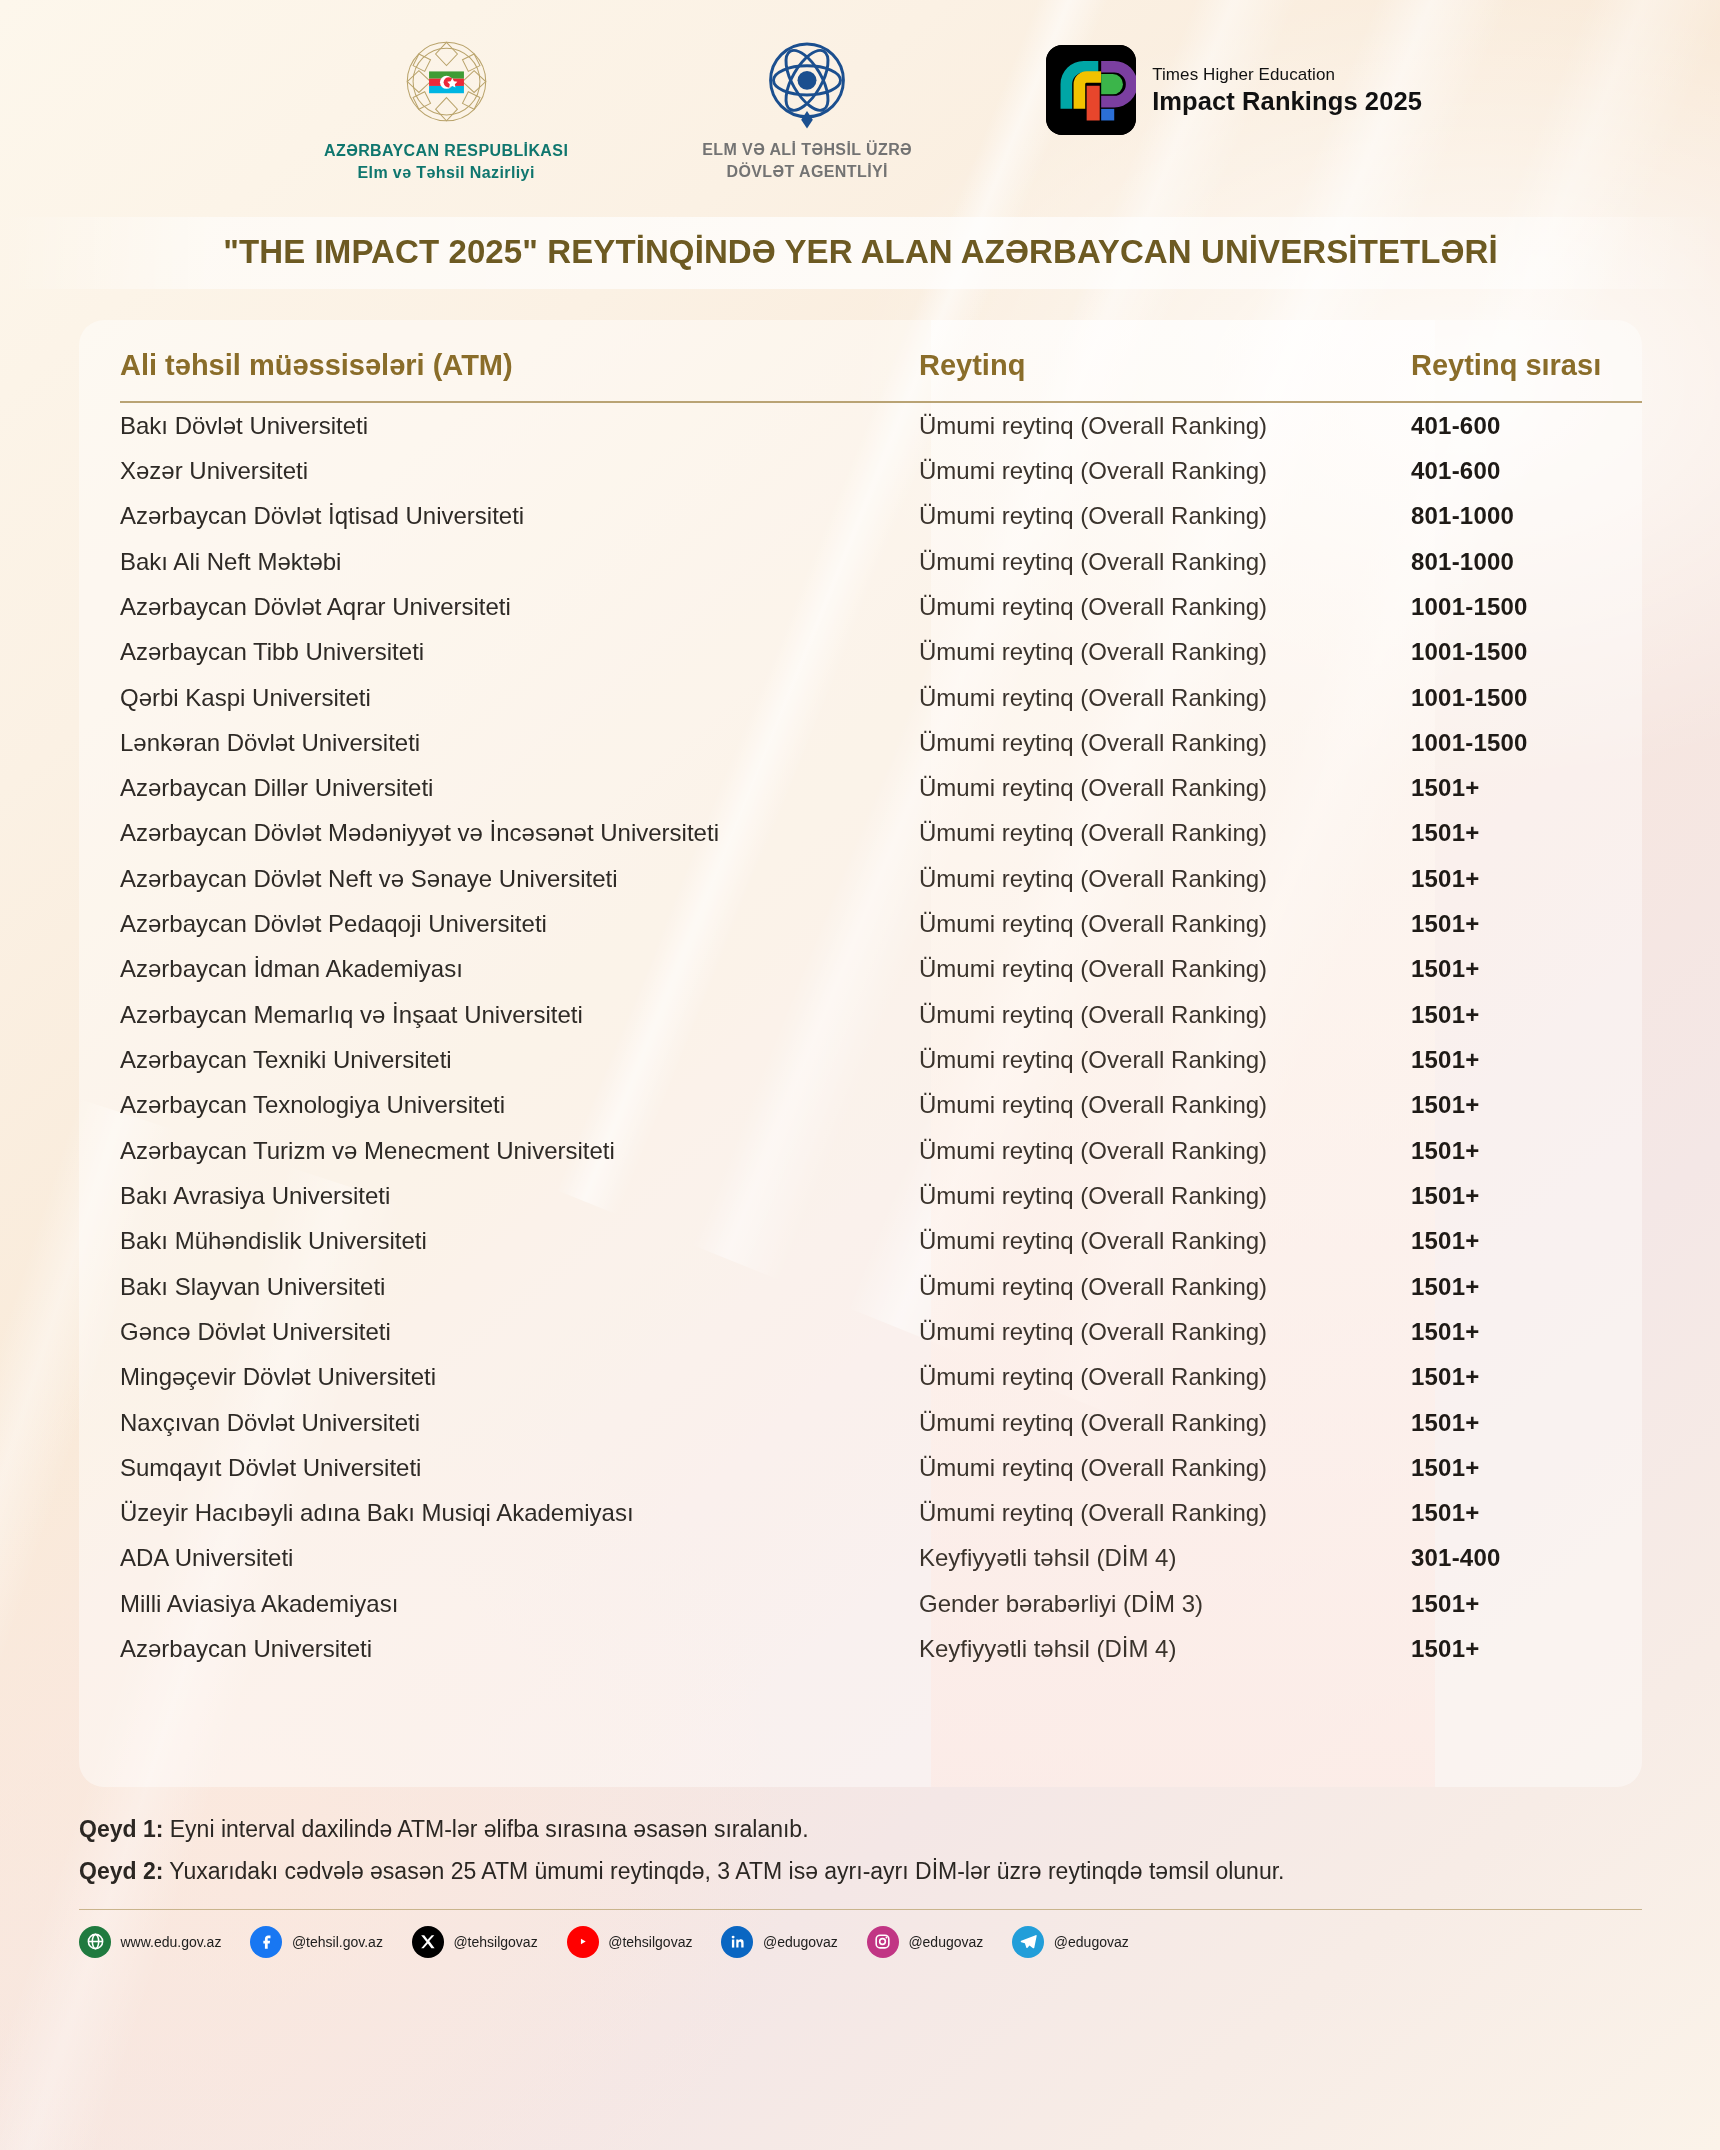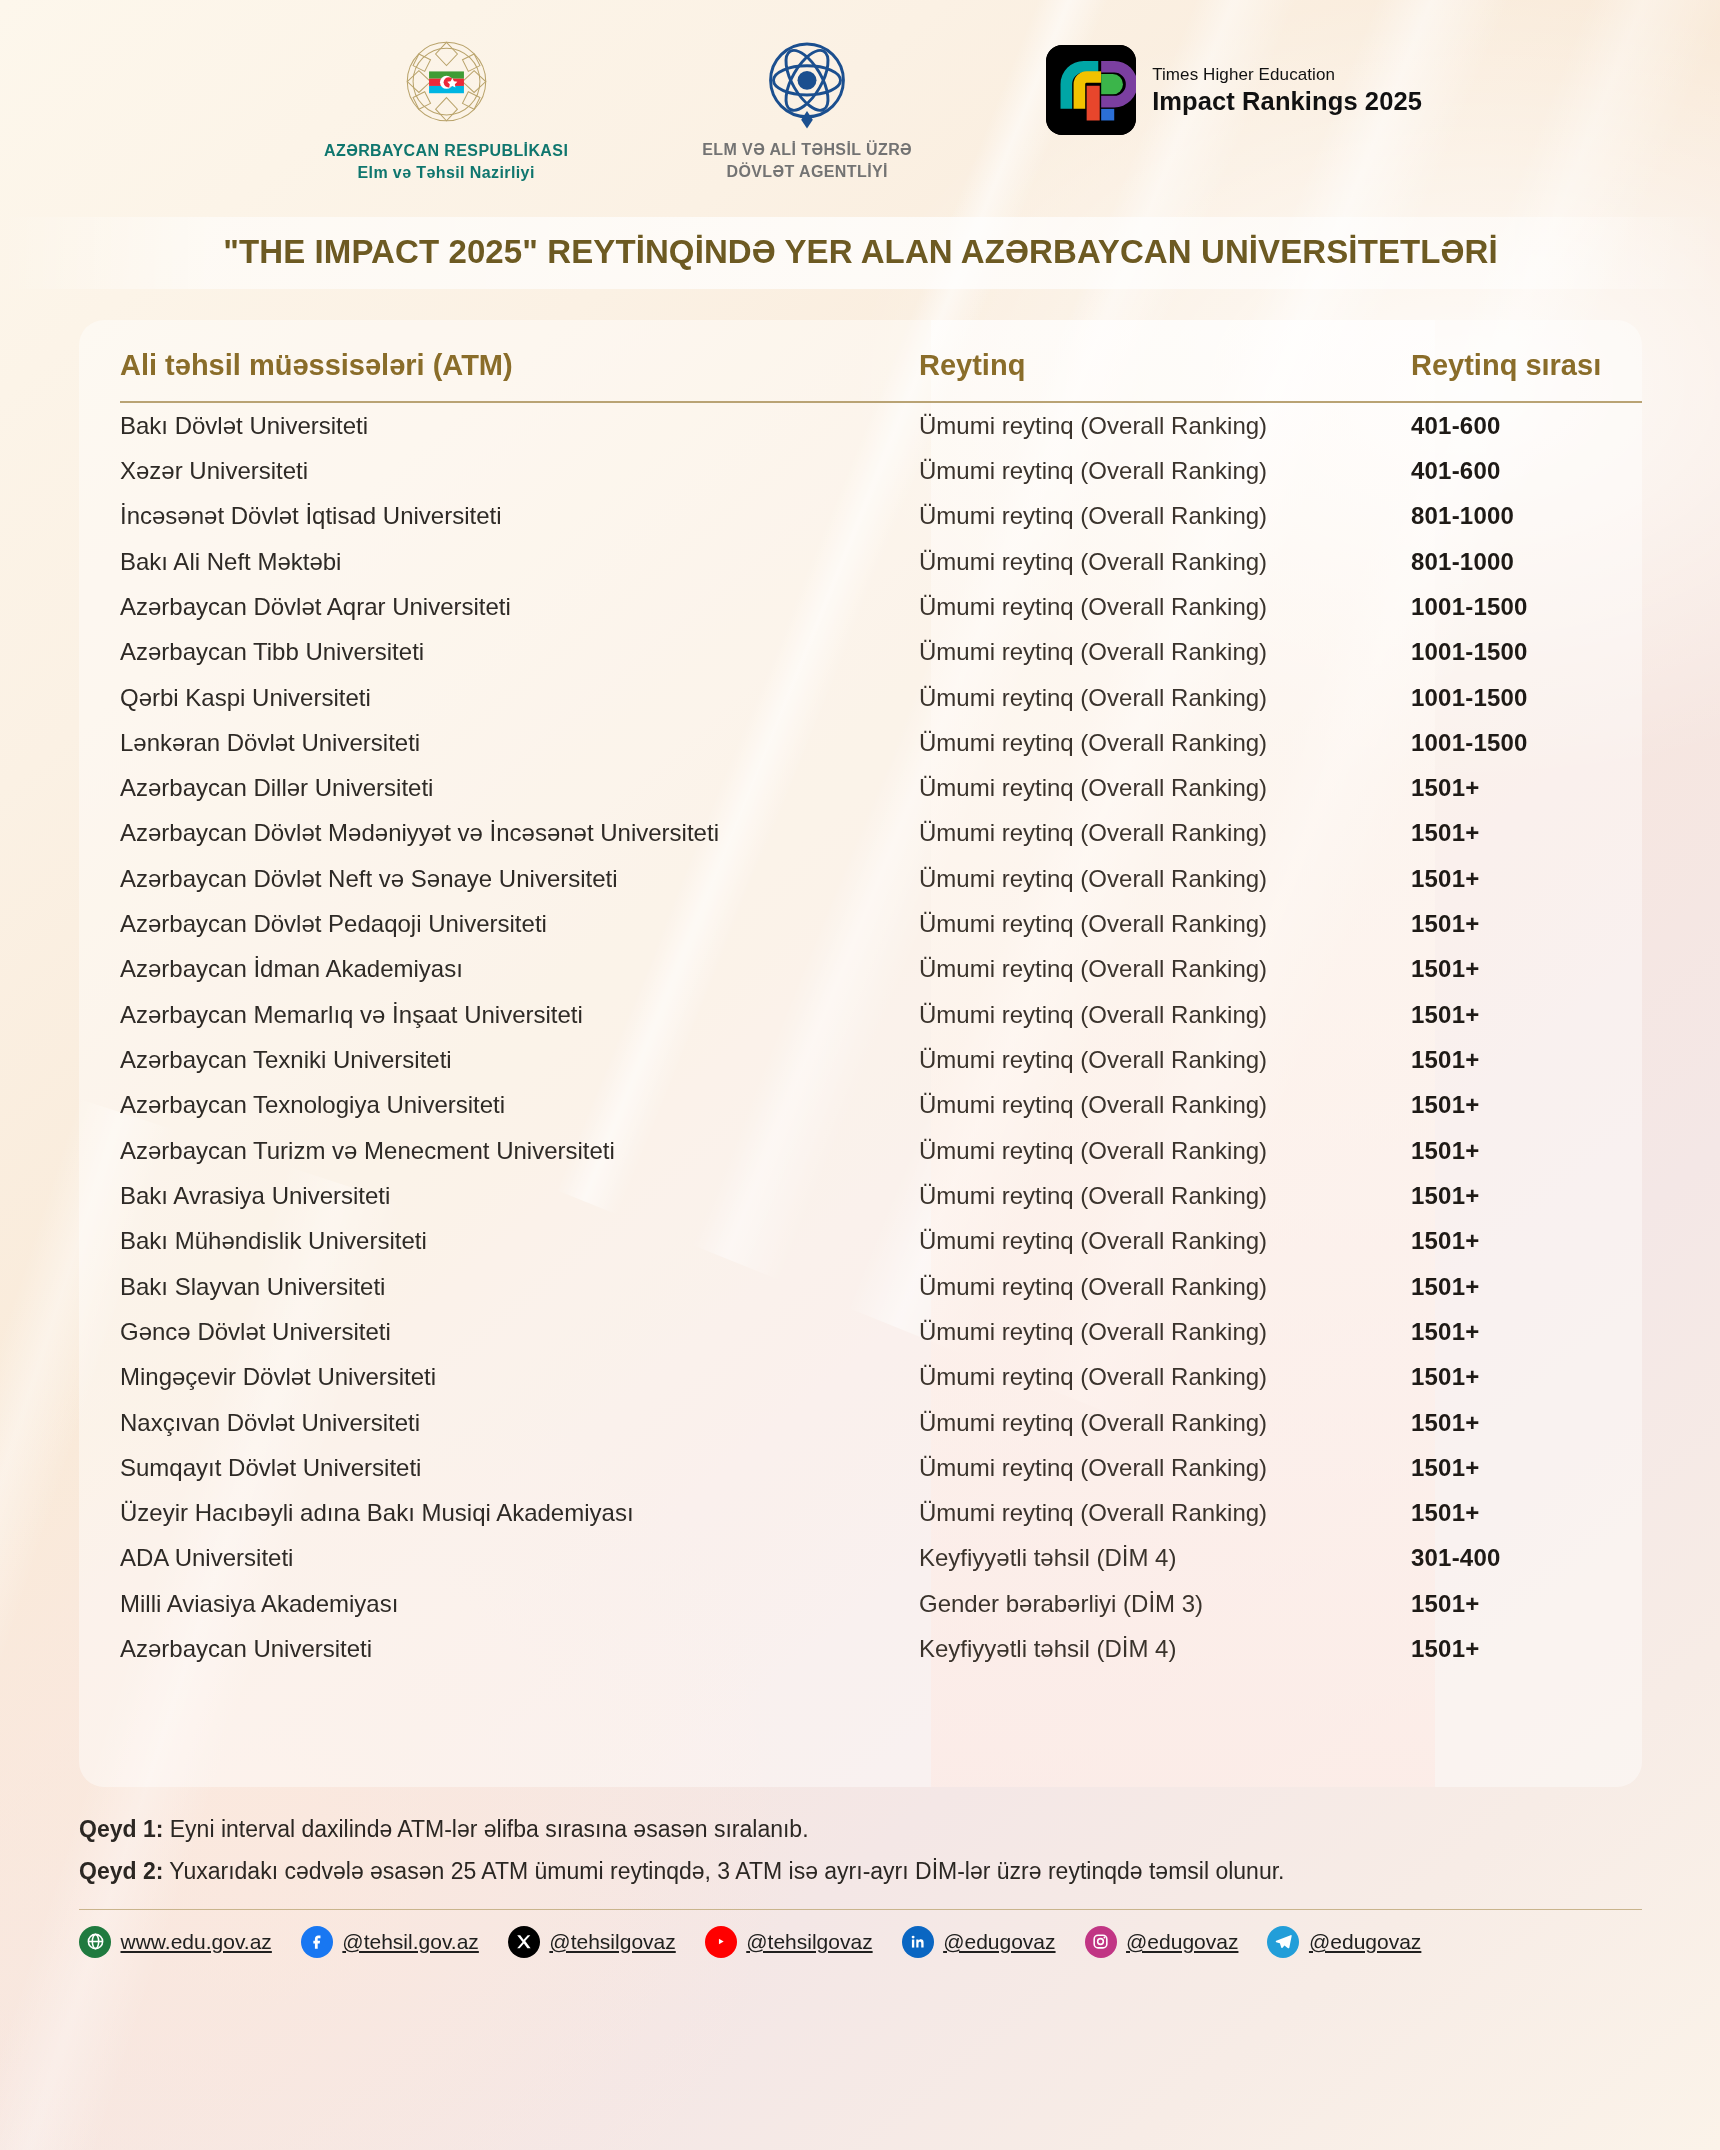--- a/index.html
+++ b/index.html
@@ -146,21 +146,21 @@
   }
   .footer {
     margin: 0 79px;
     padding: 16px 0 22px 0;
     display: flex;
     align-items: center;
     gap: 29px;
     flex-wrap: nowrap;
   }
   .fitem { display: flex; align-items: center; gap: 9.5px; }
-  .fitem span { font-size: 21px; color: #20201f; white-space: nowrap; text-decoration: underline; }
+  .fitem span { font-size: 14px; color: #20201f; white-space: nowrap; }
   .fic {
     width: 32px; height: 32px; border-radius: 50%;
     display: flex; align-items: center; justify-content: center;
     flex: none; color: #fff; font-size: 17.5px; font-weight: 700;
   }
   .fic svg { display: block; }
 </style>
 </head>
 <body>
 
@@ -267,21 +267,21 @@
               <td class="c-name">Bakı Dövlət Universiteti</td>
               <td class="c-rank">Ümumi reytinq (Overall Ranking)</td>
               <td class="c-pos">401-600</td>
             </tr>
             <tr>
               <td class="c-name">Xəzər Universiteti</td>
               <td class="c-rank">Ümumi reytinq (Overall Ranking)</td>
               <td class="c-pos">401-600</td>
             </tr>
             <tr>
-              <td class="c-name">İncəsənət Dövlət İqtisad Universiteti</td>
+              <td class="c-name">Azərbaycan Dövlət İqtisad Universiteti</td>
               <td class="c-rank">Ümumi reytinq (Overall Ranking)</td>
               <td class="c-pos">801-1000</td>
             </tr>
             <tr>
               <td class="c-name">Bakı Ali Neft Məktəbi</td>
               <td class="c-rank">Ümumi reytinq (Overall Ranking)</td>
               <td class="c-pos">801-1000</td>
             </tr>
             <tr>
               <td class="c-name">Azərbaycan Dövlət Aqrar Universiteti</td>

